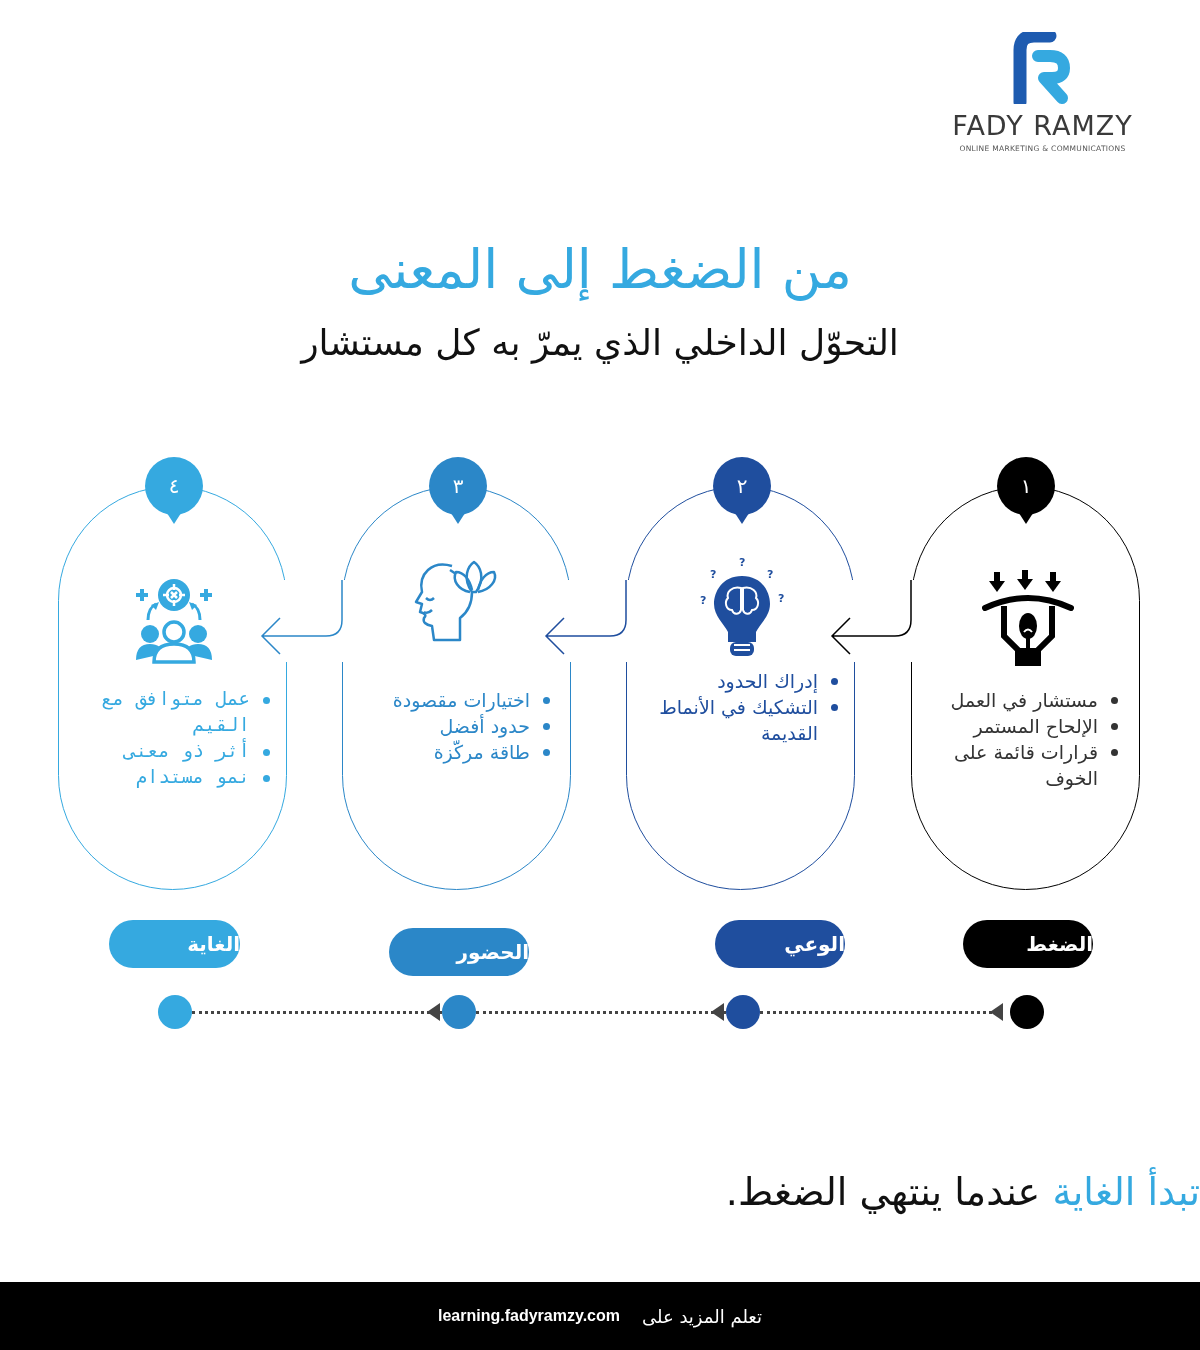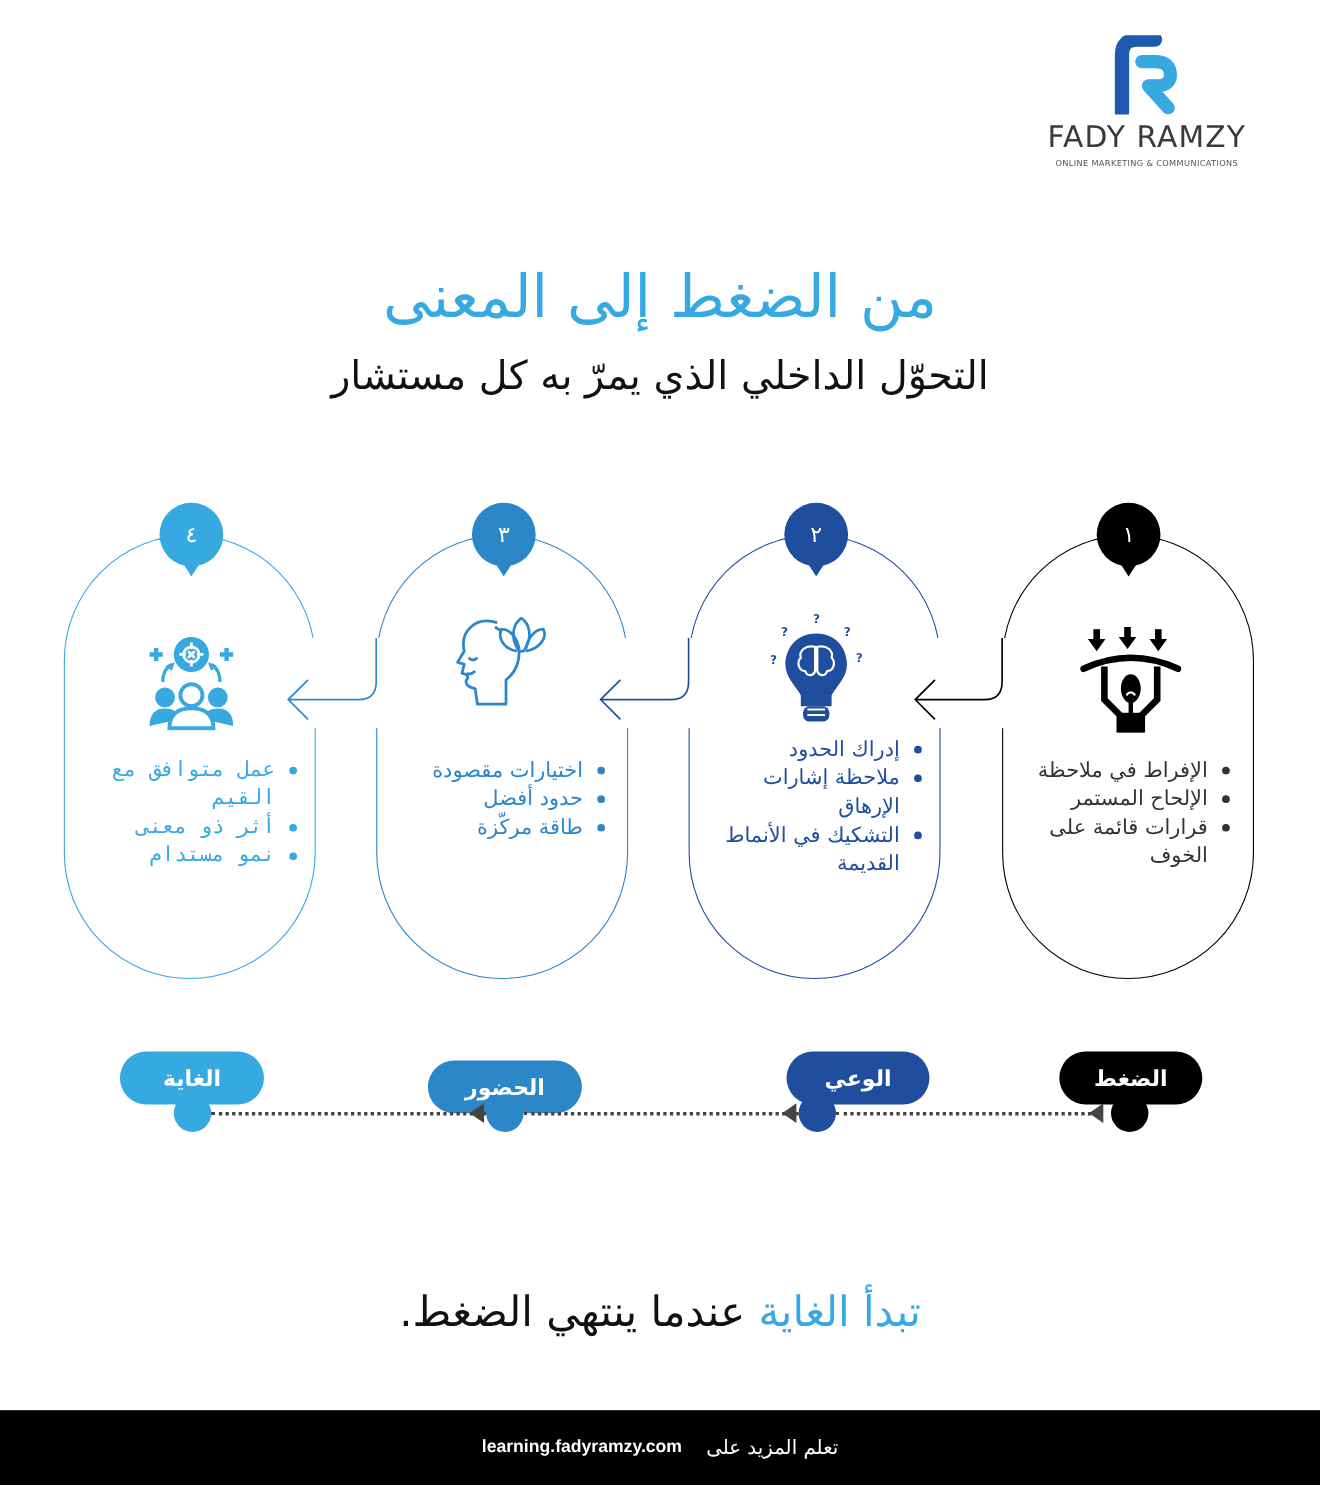--- a/index.html
+++ b/index.html
@@ -25,29 +25,29 @@
   .badge-tip { position: absolute; width: 0; height: 0; border-left: 9px solid transparent;
     border-right: 9px solid transparent; border-top: 14px solid; }
   .icon { position: absolute; }
   .bullets { position: absolute; direction: rtl; list-style: none; font-size: 19px; line-height: 26px; }
   .bullets li { position: relative; padding-right: 22px; }
   .bullets li::before { content: ""; position: absolute; right: 2px; top: 10px; width: 7px; height: 7px; border-radius: 50%; background: currentColor; }
 
   .connector { position: absolute; }
 
   .pill { position: absolute; height: 48px; border-radius: 24px; color: #fff; font-weight: bold;
-    font-size: 20px; display: flex; align-items: center; justify-content: center; direction: rtl; margin-top: 36px; }
+    font-size: 20px; display: flex; align-items: center; justify-content: flex-start; direction: rtl; }
 
   .timeline { position: absolute; left: 0; top: 990px; width: 1200px; height: 44px; }
   .dot { position: absolute; width: 34px; height: 34px; border-radius: 50%; top: 5px; }
   .dots-line { position: absolute; top: 21px; height: 0; border-top: 3px dotted #444; }
   .arrowhead { position: absolute; top: 13px; width: 0; height: 0; border-top: 9px solid transparent;
     border-bottom: 9px solid transparent; border-right: 13px solid #444; }
 
-  .tagline { position: absolute; left: 0; top: 1170px; width: 1200px; text-align: center; direction: rtl; font-size: 38px; color: #111; }
+  .tagline { position: absolute; left: 0; top: 1170px; width: 1200px; direction: rtl; font-size: 38px; color: #111; }
   .tagline .hl { color: #35a9e0; }
 
   .footer { position: absolute; left: 0; top: 1282px; width: 1200px; height: 68px; background: #000;
     color: #fff; display: flex; align-items: center; justify-content: center; direction: rtl; font-size: 18px; }
   .footer .url { font-weight: bold; font-family: "Liberation Sans", sans-serif; font-size: 16px; margin-right: 22px; direction: ltr; }
 </style>
 </head>
 <body>
 
 <div class="logo">
@@ -78,21 +78,21 @@
         <polygon points="63,11 79,11 71,22"></polygon>
     </g>
     <path d="M3 38 Q46 18 89 38" stroke="#000" stroke-width="6" fill="none" stroke-linecap="round"></path>
     <path d="M22 36 V66 L36 80 V94 H56 V80 L70 66 V36" stroke="#000" stroke-width="6" fill="none"></path>
     <rect x="34" y="78" width="24" height="18" fill="#000"></rect>
     <ellipse cx="46" cy="56" rx="9" ry="13" fill="#000"></ellipse>
     <path d="M42 62 Q46 57 50 62" stroke="#fff" stroke-width="2" fill="none"></path>
     <rect x="44" y="66" width="4" height="14" fill="#000"></rect>
   </svg>
   <ul class="bullets" style="left:920px; top:687px; width:200px; color:#333;">
-    <li>الإفراط في ملاحظة</li>
+    <li>مستشار في العمل</li>
     <li>الإلحاح المستمر</li>
     <li>قرارات قائمة على الخوف</li>
   </ul>
 </div>
 
 <div class="stage">
   <div class="capsule" style="left:626px; top:486px; width:229px; height:404px; border-color:#1f4e9e;"></div>
   <div class="badge" style="left:713px; top:457px; background:#1f4e9e;">
       <span>٢</span>
     </div>
@@ -105,21 +105,20 @@
       <text x="8" y="52">?</text>
         <text x="86" y="50">?</text>
     </g>
     <path d="M50 24 C30 24 22 40 22 52 C22 64 32 72 36 80 V90 H64 V80 C68 72 78 64 78 52 C78 40 70 24 50 24 Z" fill="#1f4e9e"></path>
     <rect x="38" y="90" width="24" height="14" rx="6" fill="#1f4e9e"></rect>
     <path d="M42 93 H58 M42 98 H58" stroke="#fff" stroke-width="2"></path>
     <path d="M49 36 C40 34 34 40 36 46 C32 50 34 58 40 58 C42 64 48 62 49 58 Z M51 36 C60 34 66 40 64 46 C68 50 66 58 60 58 C58 64 52 62 51 58 Z" stroke="#fff" stroke-width="2" fill="none"></path>
   </svg>
   <ul class="bullets" style="left:640px; top:668px; width:200px; color:#1f4e9e;">
     <li>إدراك الحدود</li>
-    <li>ملاحظة إشارات الإرهاق</li>
     <li>التشكيك في الأنماط القديمة</li>
   </ul>
 </div>
 
 <div class="stage">
   <div class="capsule" style="left:342px; top:486px; width:229px; height:404px; border-color:#2b87c8;"></div>
   <div class="badge" style="left:429px; top:457px; background:#2b87c8;">
       <span>٣</span>
     </div>
   <div class="badge-tip" style="left:449px; top:510px; border-top-color:#2b87c8;"></div>

